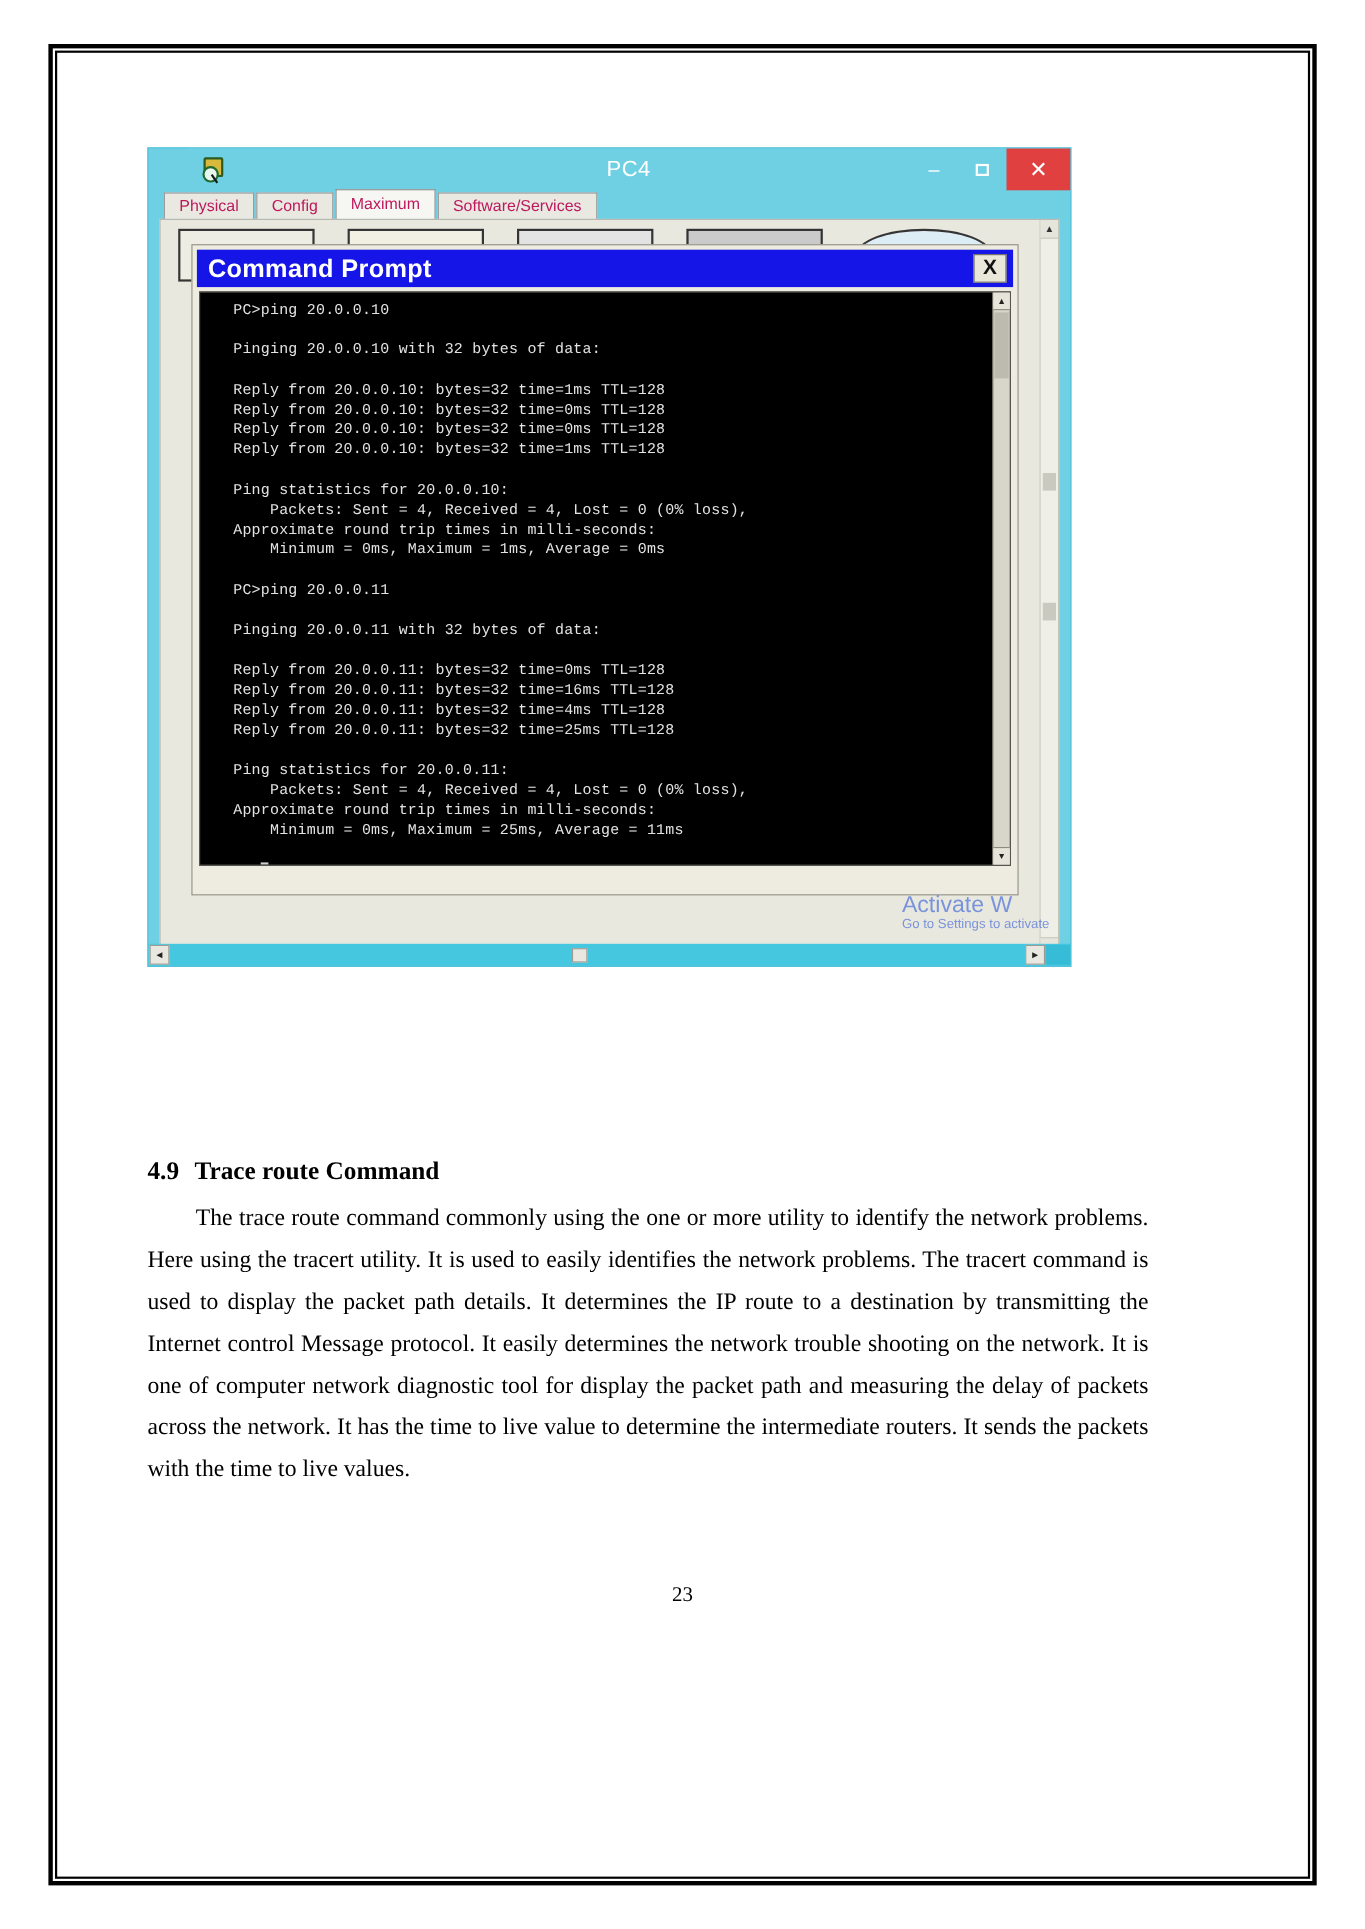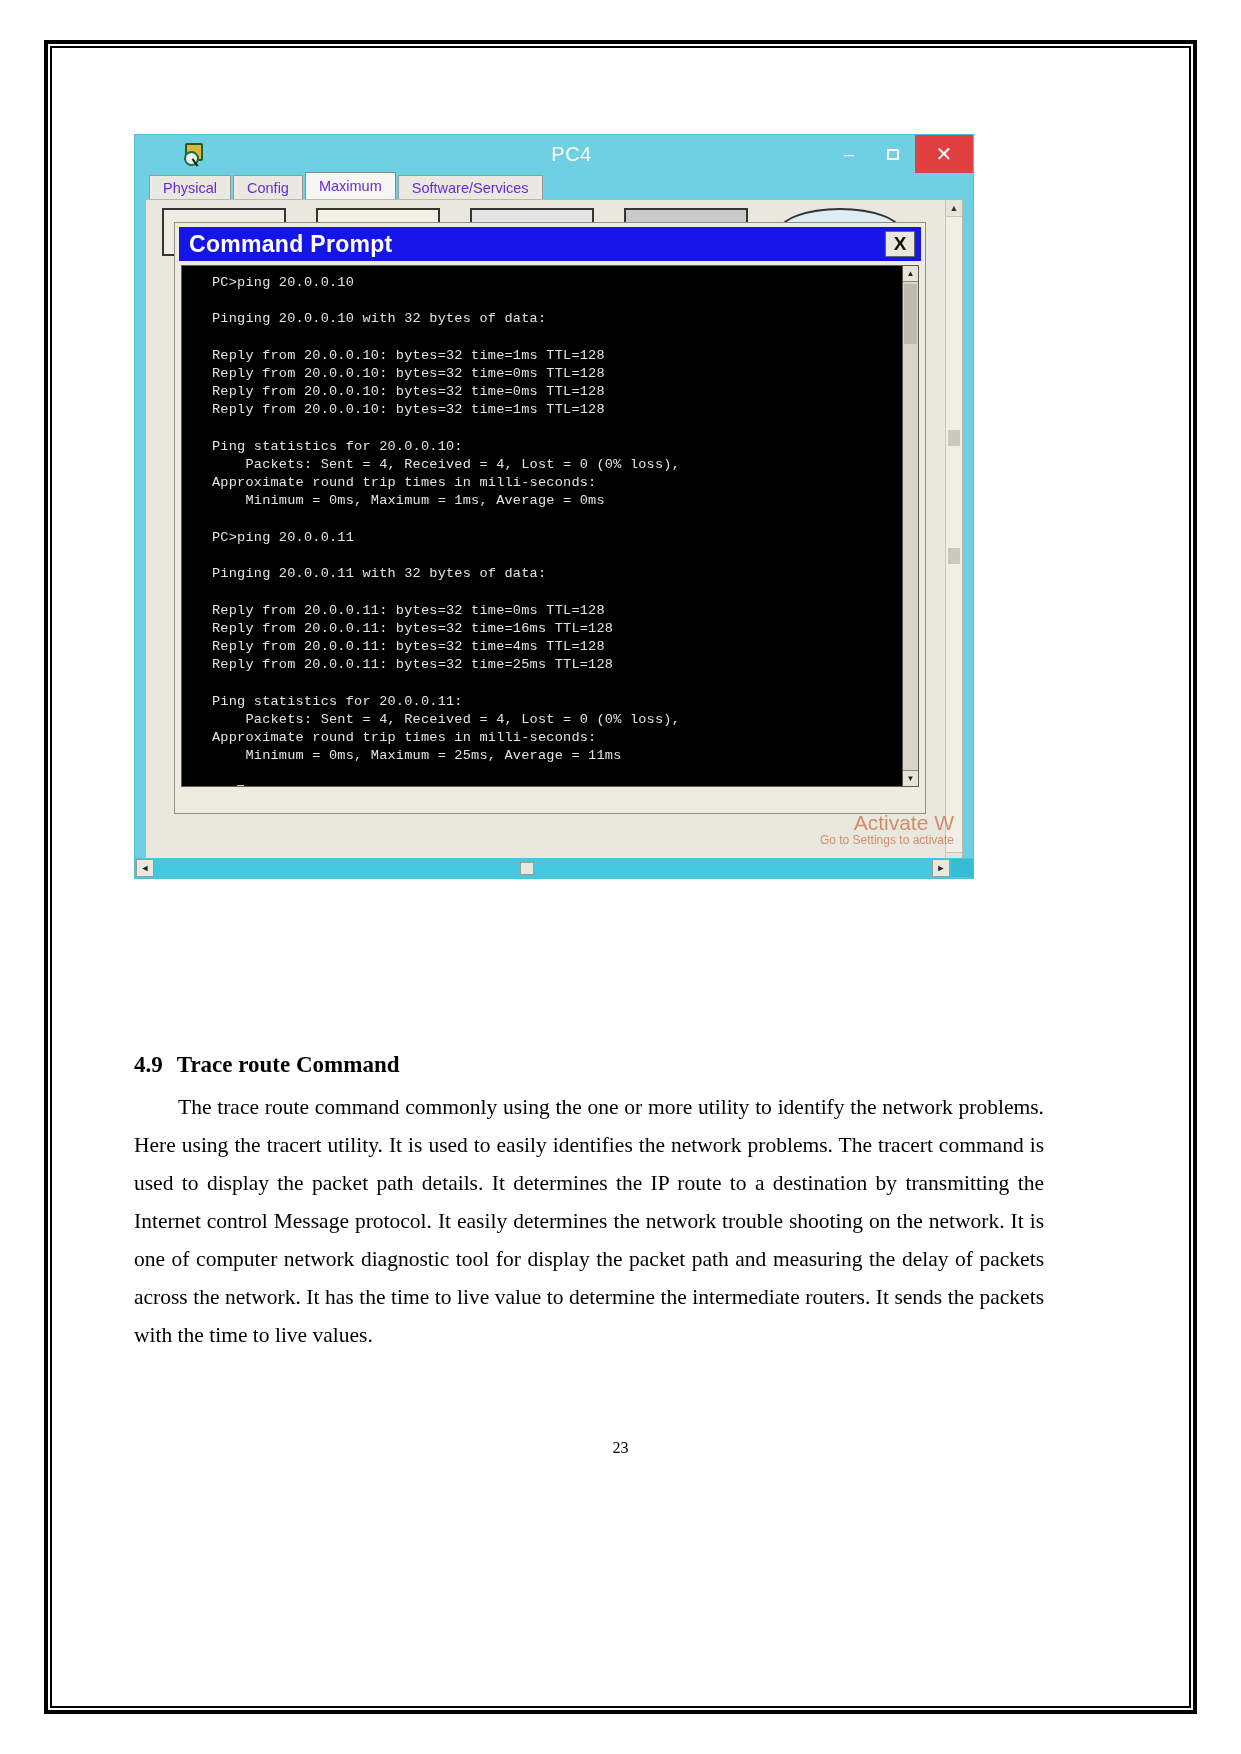--- a/index.html
+++ b/index.html
@@ -151,21 +151,21 @@
     height: 24px;
     background: #e9e9e2;
     border: 1px solid #9a9a9a;
     border-bottom: none;
     box-sizing: border-box;
     display: flex;
     align-items: center;
     padding: 0 13px;
     font-family: "Liberation Sans", sans-serif;
     font-size: 14.5px;
-    color: #6d28d9;
+    color: #be185d;
     margin-right: 2px;
   }
   .pt-tab.active {
     background: #f6f6f2;
     height: 27px;
     font-weight: normal;
     border-color: #8a8a8a;
   }
 
   
@@ -282,25 +282,25 @@
     width: 22px;
     height: 18px;
     background: #37bcd8;
   }
 
   
   .watermark {
     position: absolute;
     right: 8px;
     bottom: 22px;
-    color: #c2410c;
+    color: #1d4ed8;
     font-family: "Liberation Sans", sans-serif;
     font-size: 21px;
     opacity: 0.55;
-    text-align: right;
+    text-align: left;
     line-height: 1.05;
     pointer-events: none;
   }
   .watermark .l2 { font-size: 12px; display: block; }
 
   
   .cmd-window {
     position: absolute;
     left: 28px;
     top: 22px;
@@ -432,21 +432,21 @@
     text-align: justify;
     text-indent: 44px;
     margin: 0;
   }
   .page-no {
     position: absolute;
     left: 0; right: 0;
     top: 1383px;
     text-align: center;
     font-family: "Liberation Serif", serif;
-    font-size: 16px;
+    font-size: 19px;
     color: #000;
   }
 </style>
 </head>
 <body>
 
 <div class="page-outer-border"></div>
 <div class="page-inner-border"></div>
 
 <div class="page-content">

